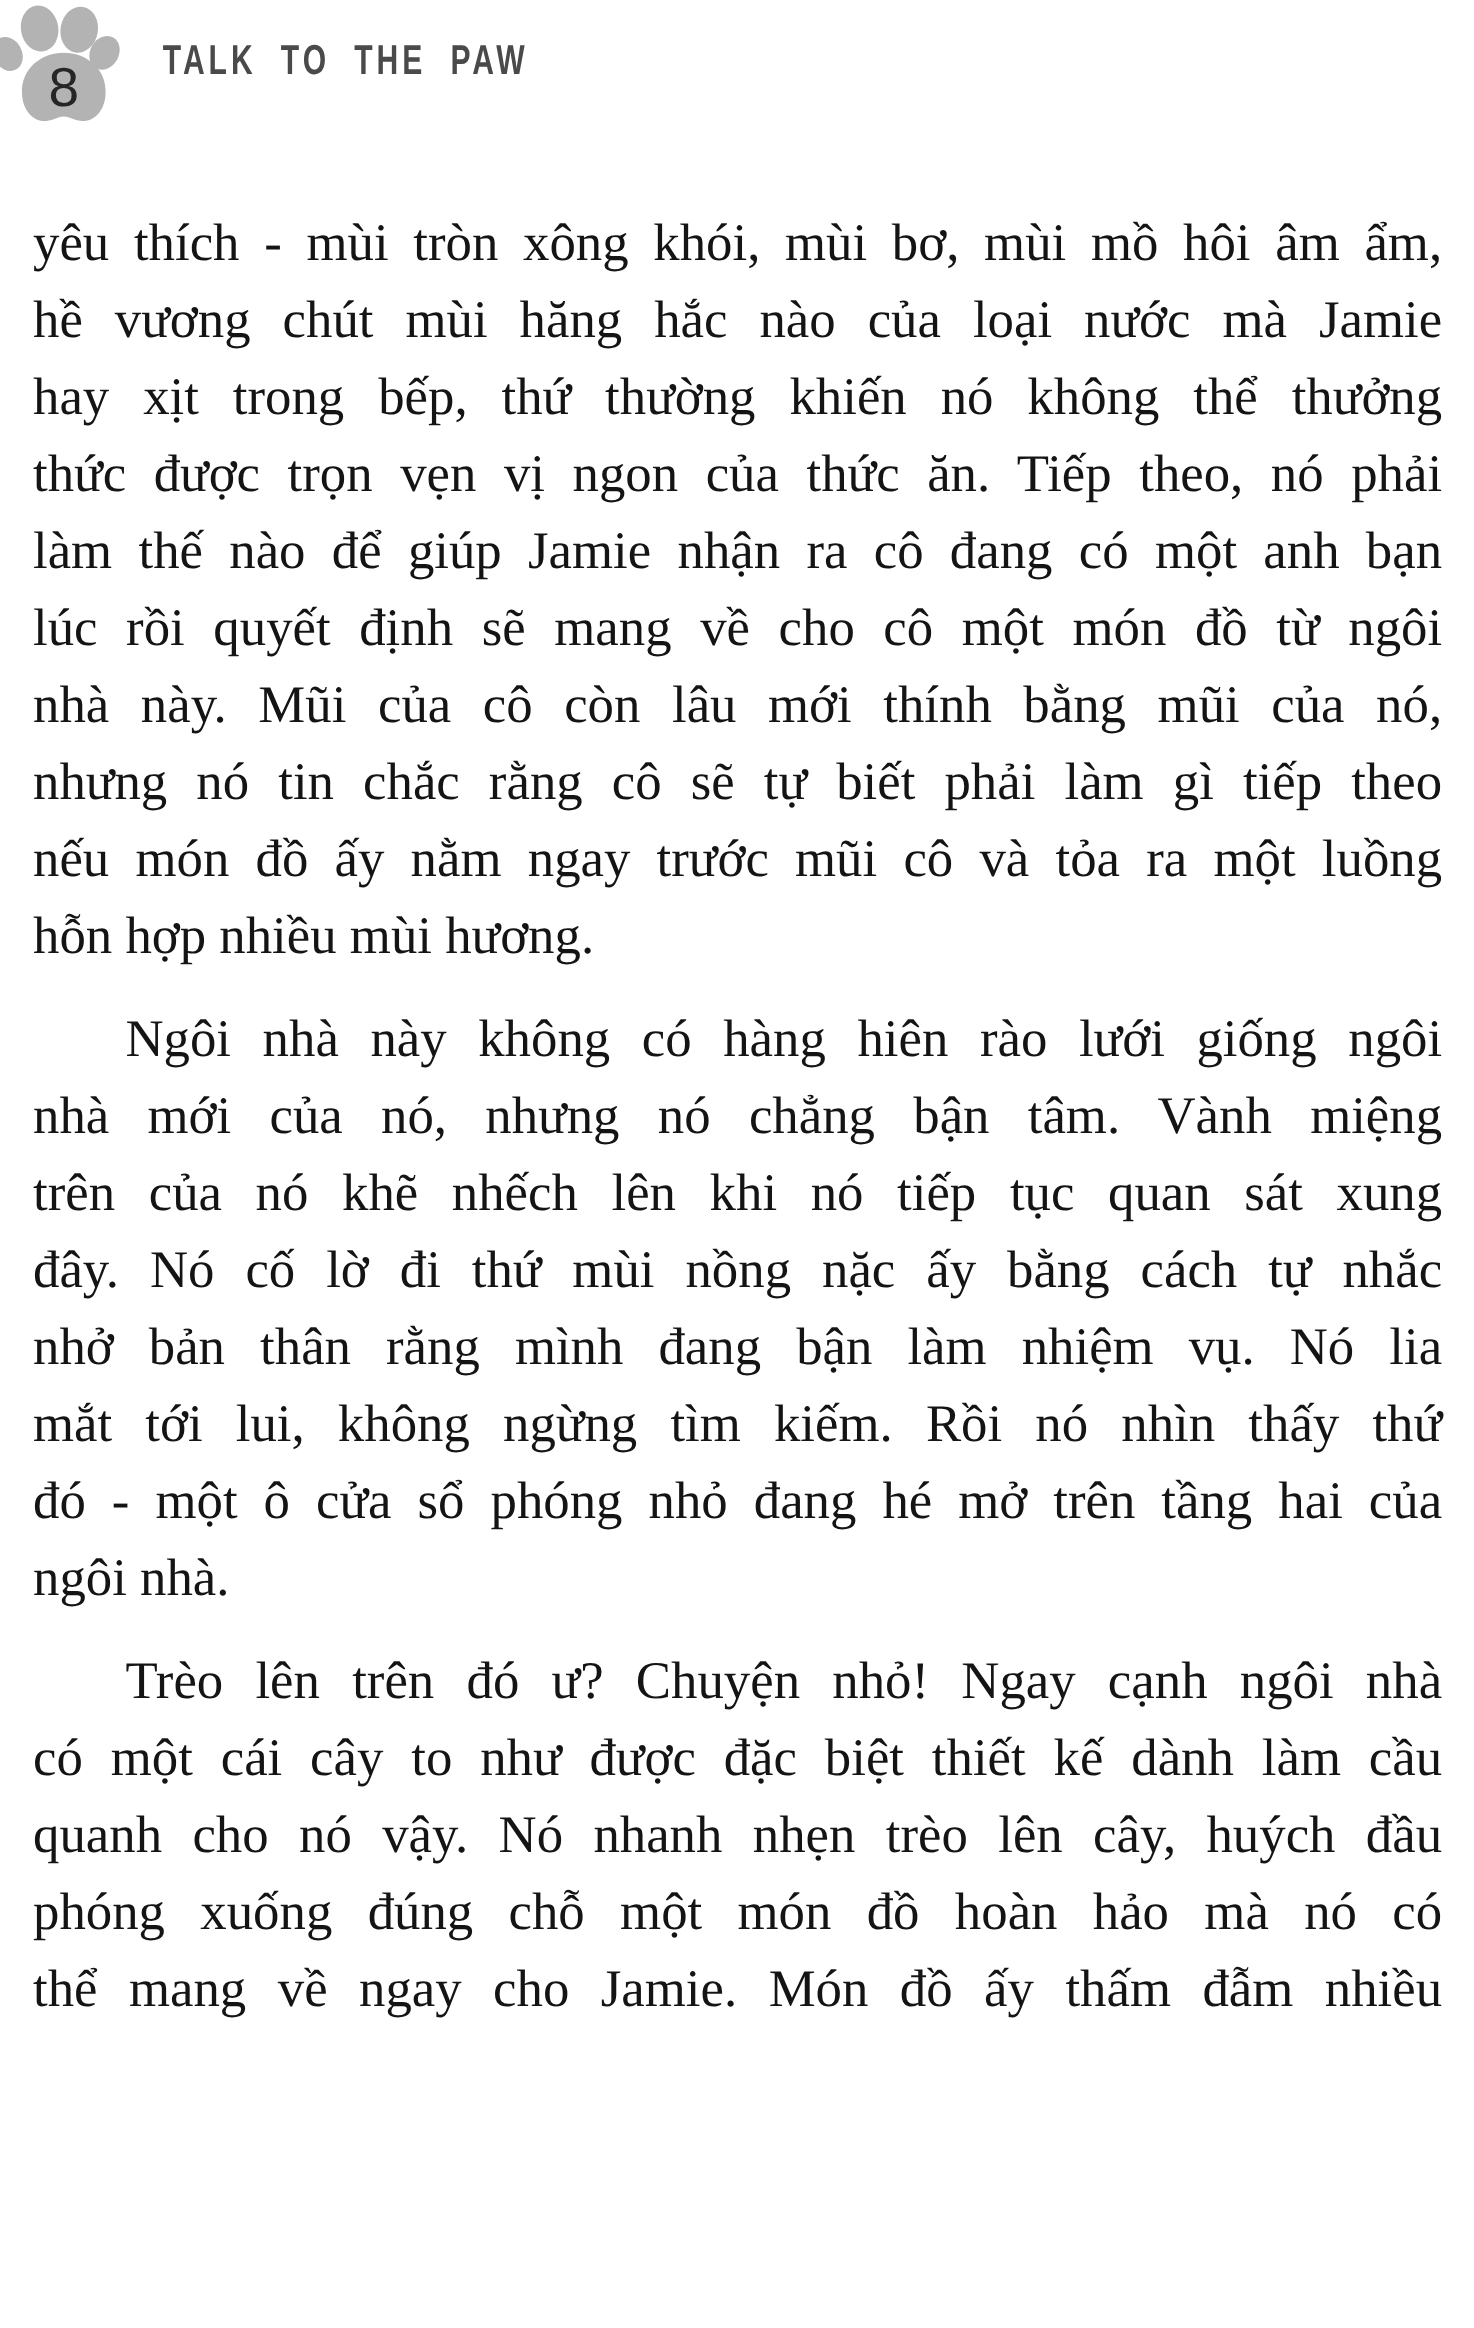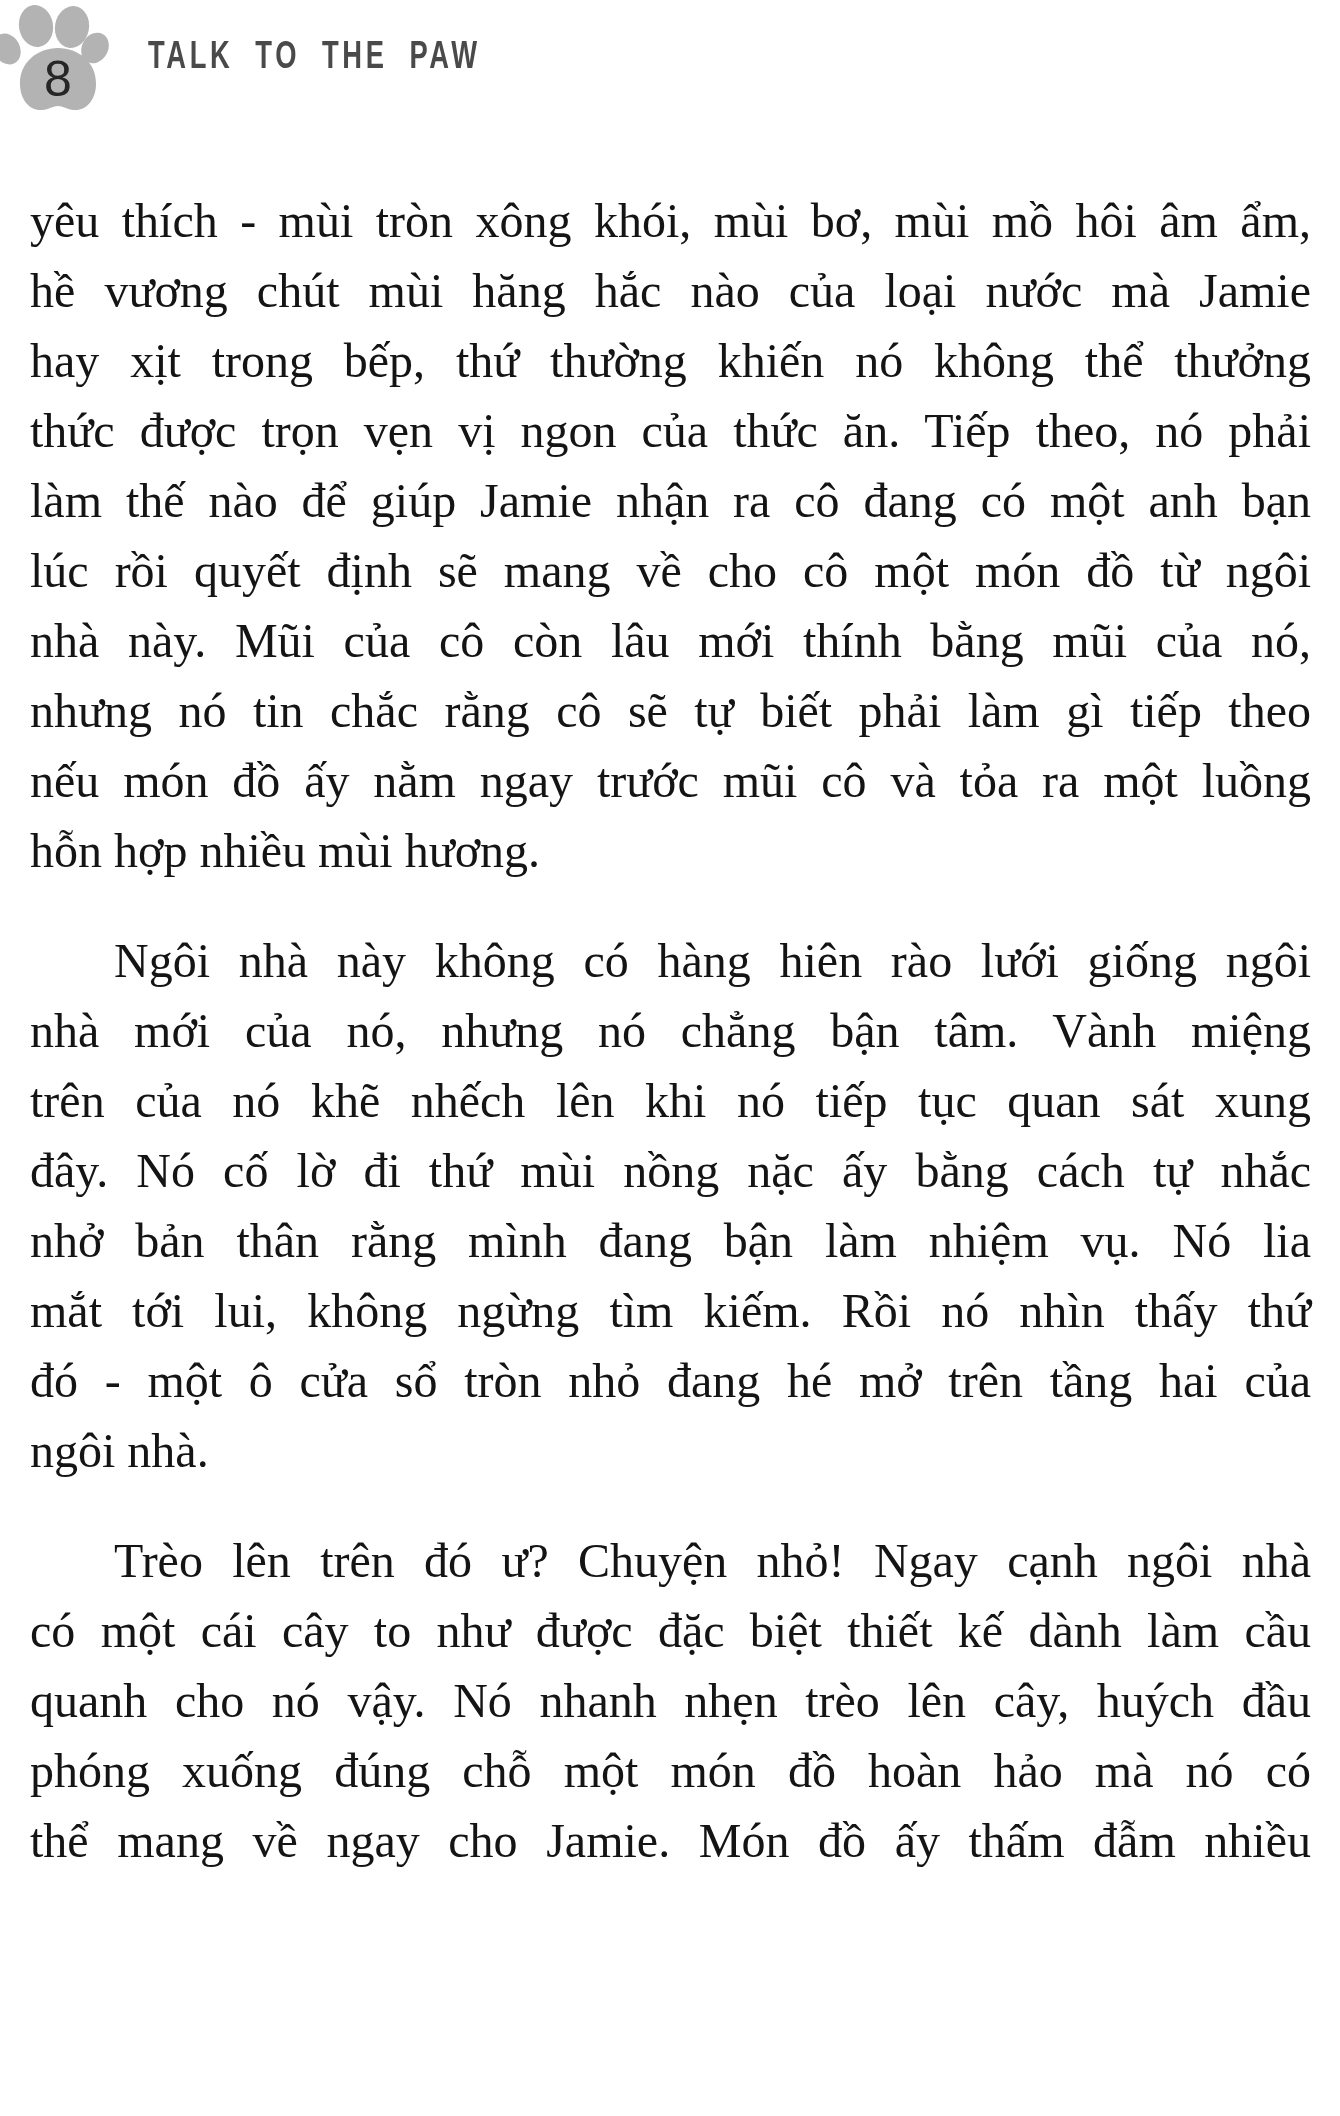--- a/index.html
+++ b/index.html
@@ -36,21 +36,21 @@
     color:#141414;
   }
   .line{
     height:70px;
     line-height:70px;
     text-align:justify;
     text-align-last:justify;
   }
   .line.flush{text-align-last:left;}
   .line.indent{padding-left:84px;}
-  .line.gap{margin-top:40px;}
+  .line.gap{margin-top:24px;}
 </style>
 </head>
 <body>
 
 <div>
   <svg class="paw" viewBox="0 0 118 118" xmlns="http://www.w3.org/2000/svg">
     <g fill="#b3b3b3">
       <ellipse cx="7" cy="47" rx="13" ry="16" transform="rotate(-28 7 47)"></ellipse>
       <ellipse cx="36" cy="24" rx="17" ry="21" transform="rotate(-10 36 24)"></ellipse>
       <ellipse cx="72" cy="25" rx="17" ry="21" transform="rotate(10 72 25)"></ellipse>
@@ -79,20 +79,20 @@
     <div class="line">nhà này. Mũi của cô còn lâu mới thính bằng mũi của nó,</div>
     <div class="line">nhưng nó tin chắc rằng cô sẽ tự biết phải làm gì tiếp theo</div>
     <div class="line">nếu món đồ ấy nằm ngay trước mũi cô và tỏa ra một luồng</div>
     <div class="line flush">hỗn hợp nhiều mùi hương.</div>
     <div class="line indent gap">Ngôi nhà này không có hàng hiên rào lưới giống ngôi</div>
     <div class="line">nhà mới của nó, nhưng nó chẳng bận tâm. Vành miệng</div>
     <div class="line">trên của nó khẽ nhếch lên khi nó tiếp tục quan sát xung</div>
     <div class="line">đây. Nó cố lờ đi thứ mùi nồng nặc ấy bằng cách tự nhắc</div>
     <div class="line">nhở bản thân rằng mình đang bận làm nhiệm vụ. Nó lia</div>
     <div class="line">mắt tới lui, không ngừng tìm kiếm. Rồi nó nhìn thấy thứ</div>
-    <div class="line">đó - một ô cửa sổ tròn nhỏ đang hé mở trên tầng hai của</div>
+    <div class="line">đó - một ô cửa sổ phóng nhỏ đang hé mở trên tầng hai của</div>
     <div class="line flush">ngôi nhà.</div>
     <div class="line indent gap">Trèo lên trên đó ư? Chuyện nhỏ! Ngay cạnh ngôi nhà</div>
     <div class="line">có một cái cây to như được đặc biệt thiết kế dành làm cầu</div>
     <div class="line">quanh cho nó vậy. Nó nhanh nhẹn trèo lên cây, huých đầu</div>
     <div class="line">phóng xuống đúng chỗ một món đồ hoàn hảo mà nó có</div>
     <div class="line">thể mang về ngay cho Jamie. Món đồ ấy thấm đẫm nhiều</div>
   </div>
 
 </body></html>

